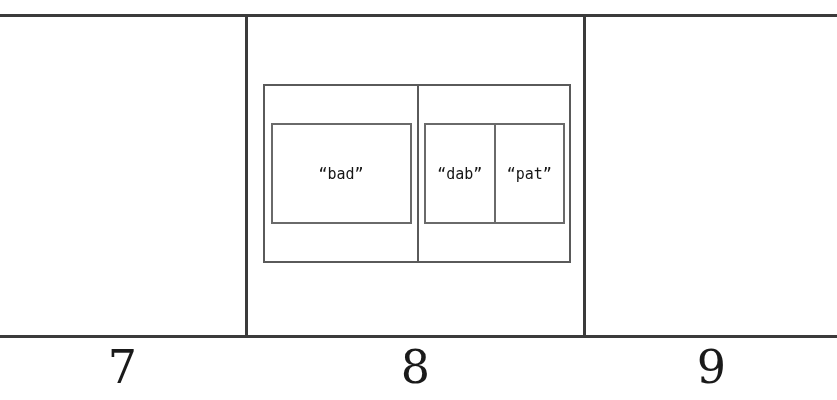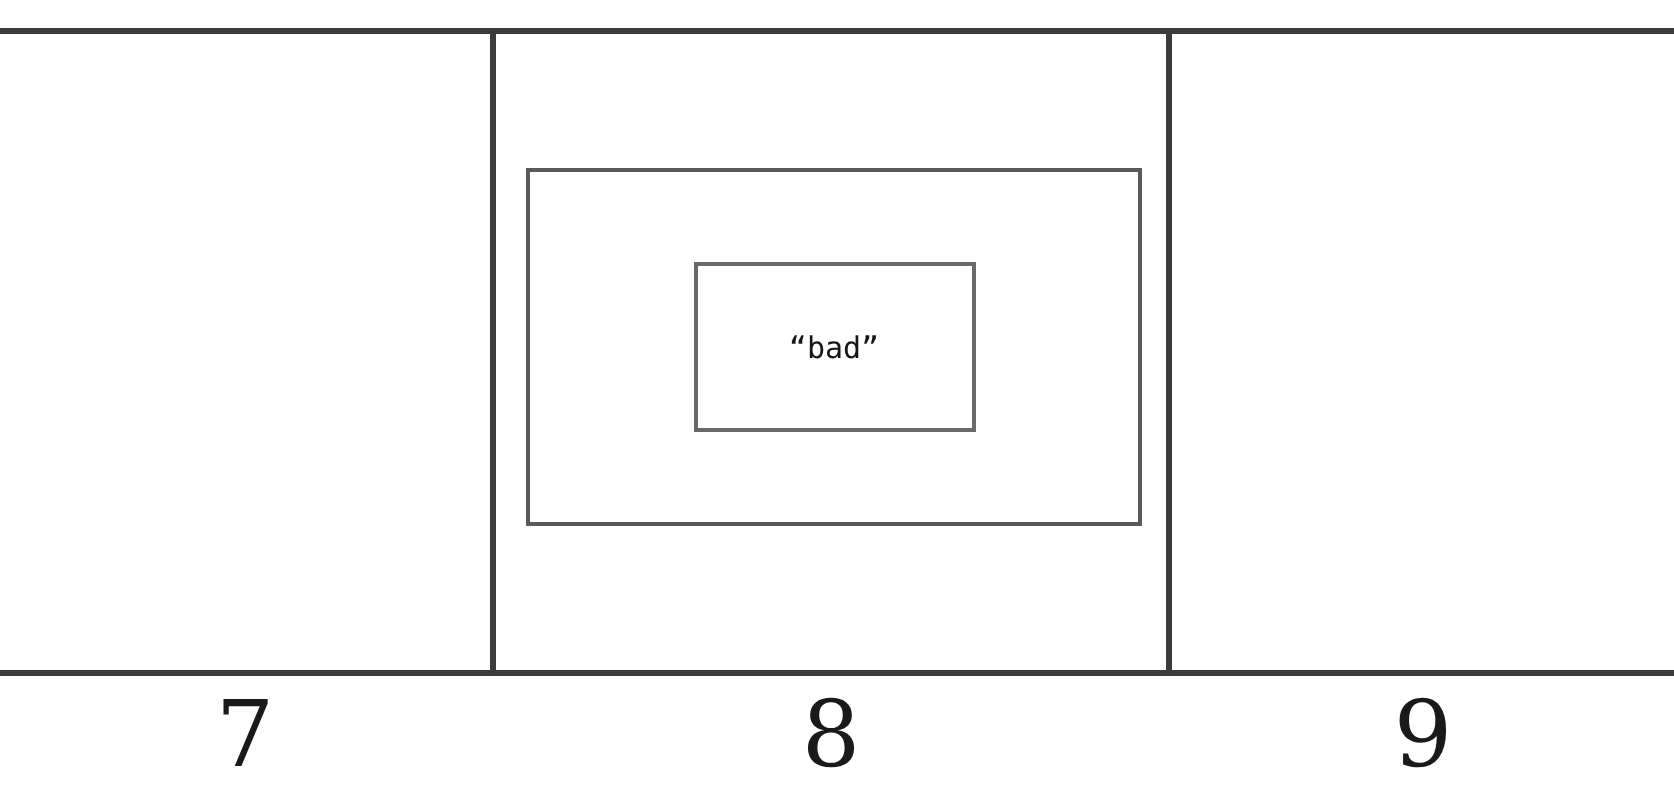--- a/index.html
+++ b/index.html
@@ -82,21 +82,21 @@
     justify-content: center;
   }
   .outer-half.right {
     border-left: 2px solid #5a5a5a;
   }
 
   
   .inner-box {
     box-sizing: border-box;
     width: 141px;
-    height: 85px;
+    height: 101px;
     border: 2px solid #6a6a6a;
     background: #ffffff;
     display: flex;
     flex-direction: row;
   }
 
   .word-cell {
     box-sizing: border-box;
     flex: 1 1 50%;
     display: flex;
@@ -123,20 +123,26 @@
   <div class="vrule right"></div>
 
   <div class="outer-box">
 
     <div class="outer-half left">
       <div class="inner-box">
         <div class="word-cell">“bad”</div>
       </div>
     </div>
 
+    <div class="outer-half right">
+      <div class="inner-box">
+        <div class="word-cell">“dab”</div>
+        <div class="word-cell divided">“pat”</div>
+      </div>
+    </div>
 
   </div>
 
   <div class="cell-number n7">7</div>
   <div class="cell-number n8">8</div>
   <div class="cell-number n9">9</div>
 
 </div>
 
 </body></html>

